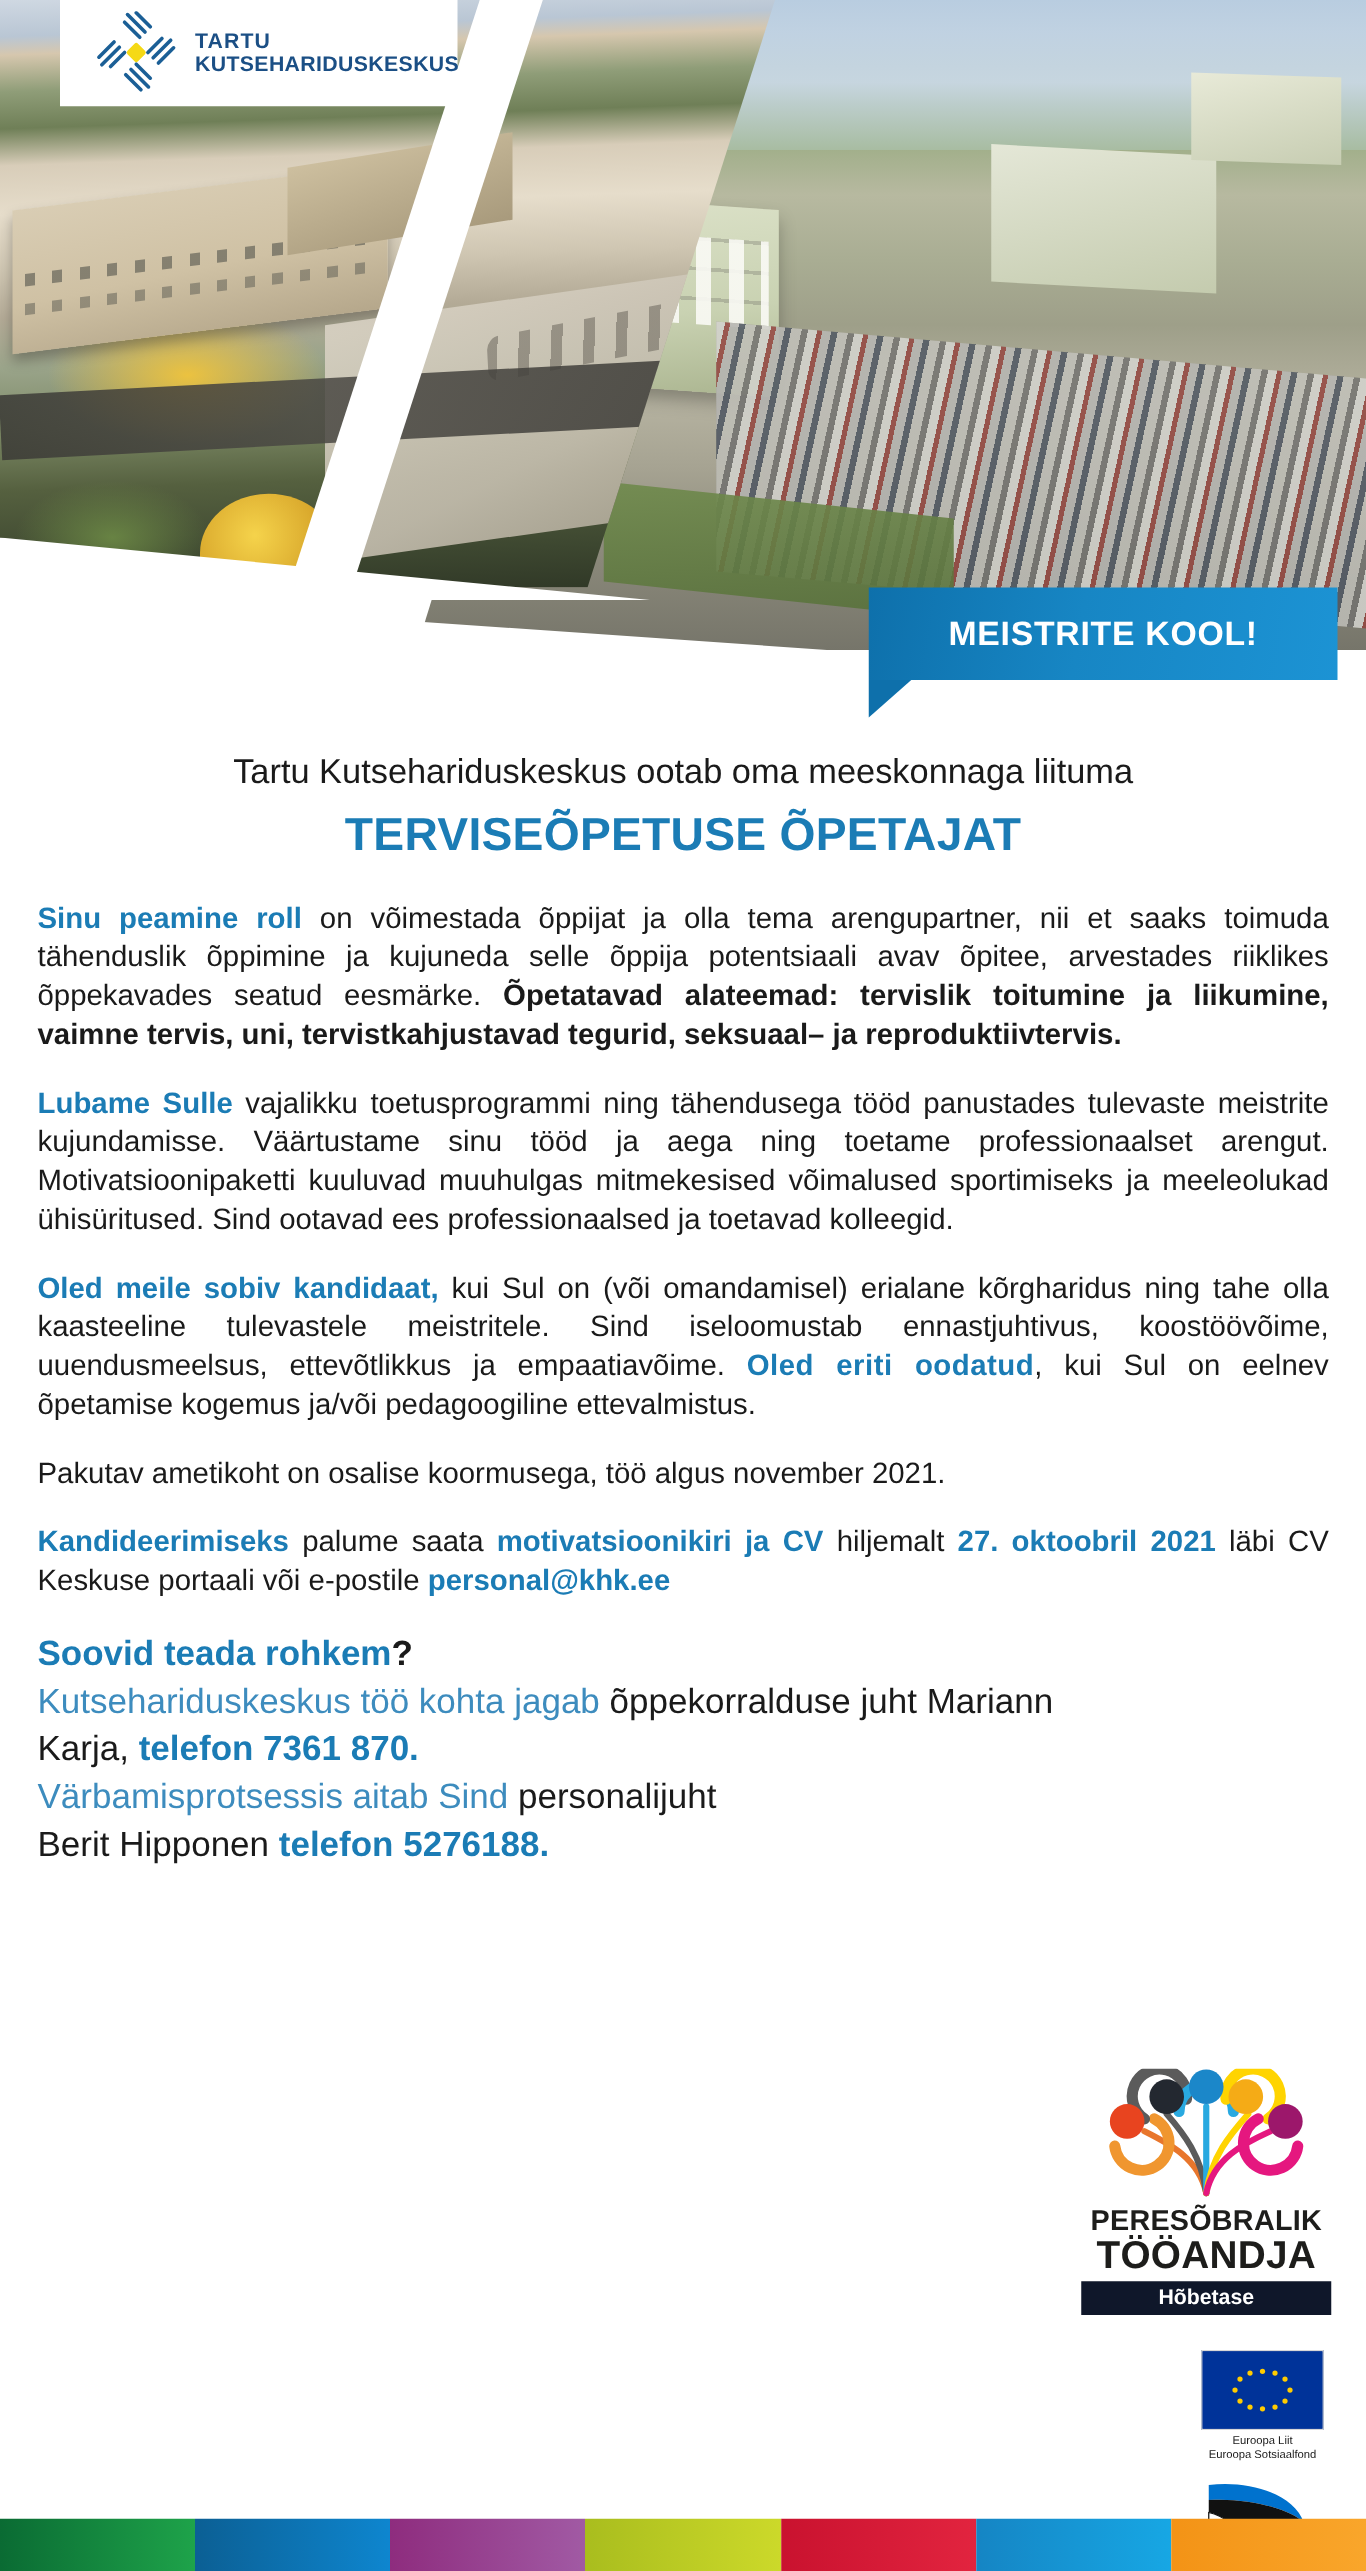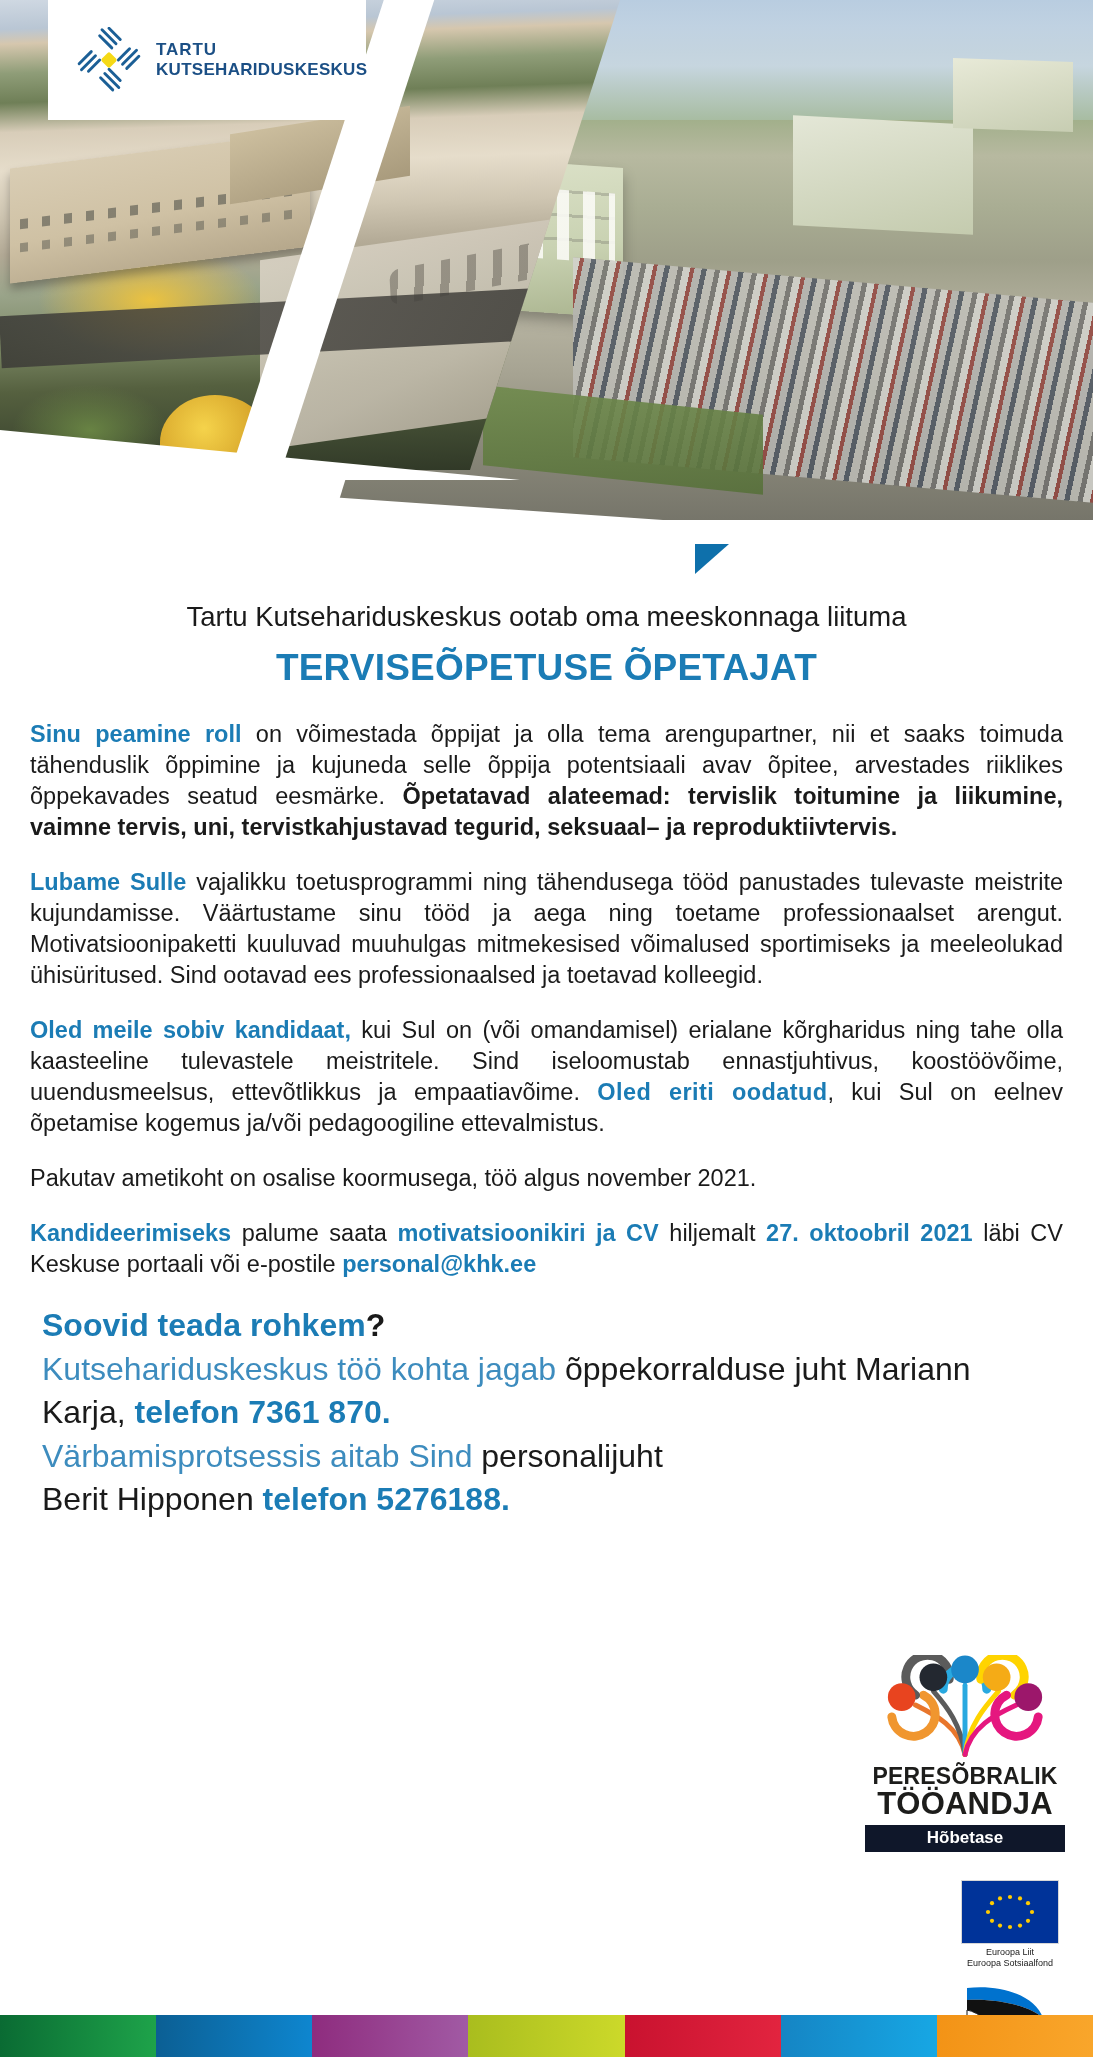--- a/index.html
+++ b/index.html
@@ -187,21 +187,21 @@
   }
   .hero-bottom-mask2{
     position:absolute; left:0; bottom:120px; width:520px; height:80px;
     background:#ffffff;
     clip-path:polygon(0 30px, 520px 80px, 520px 80px, 0 80px);
   }
 
   
   .logo-card{
     position:absolute; left:48px; top:0;
-    width:318px; height:120px;
+    width:318px; height:85px;
     background:#ffffff;
     display:flex; align-items:center; gap:14px;
     padding:0 12px 1px 28px;
     box-sizing:border-box;
   }
   .logo-mark{ width:66px; height:66px; position:relative; flex:0 0 auto; }
   .logo-text{ line-height:1.12; }
   .logo-l1{
     font-size:17px; font-weight:700; letter-spacing:.9px;
     color:#1b4f85;
@@ -261,24 +261,24 @@
     text-align:justify;
     margin:0 0 24px 0;
     hyphens:auto;
   }
   .b{ font-weight:700; color:#1a1a1a; }
   .hl{ color:#1b7cb5; font-weight:700; }
   .hl-soft{ color:#3d8cbe; }
   .sp-wide{ letter-spacing:.4px; }
 
   .contact{
-    font-size:32px;
+    font-size:28px;
     line-height:1.36;
     color:#1a1a1a;
-    margin:12px;
+    margin:0;
   }
   .contact .line{ display:block; }
 
   
   .psl{
     position:absolute; right:28px; top:1655px;
     width:200px; text-align:center;
   }
   .psl-mark{
     position:relative; width:178px; height:104px; margin:0 auto;
@@ -377,20 +377,23 @@
           </g>
           <rect x="41" y="41" width="18" height="18" rx="3" fill="#f5d916" transform="rotate(45 50 50)"></rect>
         </svg>
       </div>
       <div class="logo-text">
         <div class="logo-l1">TARTU</div>
         <div class="logo-l2">KUTSEHARIDUSKESKUS</div>
       </div>
     </div>
 
+    <div class="bubble">
+      <span>MEISTRITE KOOL!</span>
+    </div>
     <div class="bubble-tail"></div>
   </div>
 
   <div class="content">
     <div class="wrap">
 
       <div class="lead">Tartu Kutsehariduskeskus ootab oma meeskonnaga liituma</div>
       <div class="title">TERVISEÕPETUSE ÕPETAJAT</div>
 
       <p class="body">

